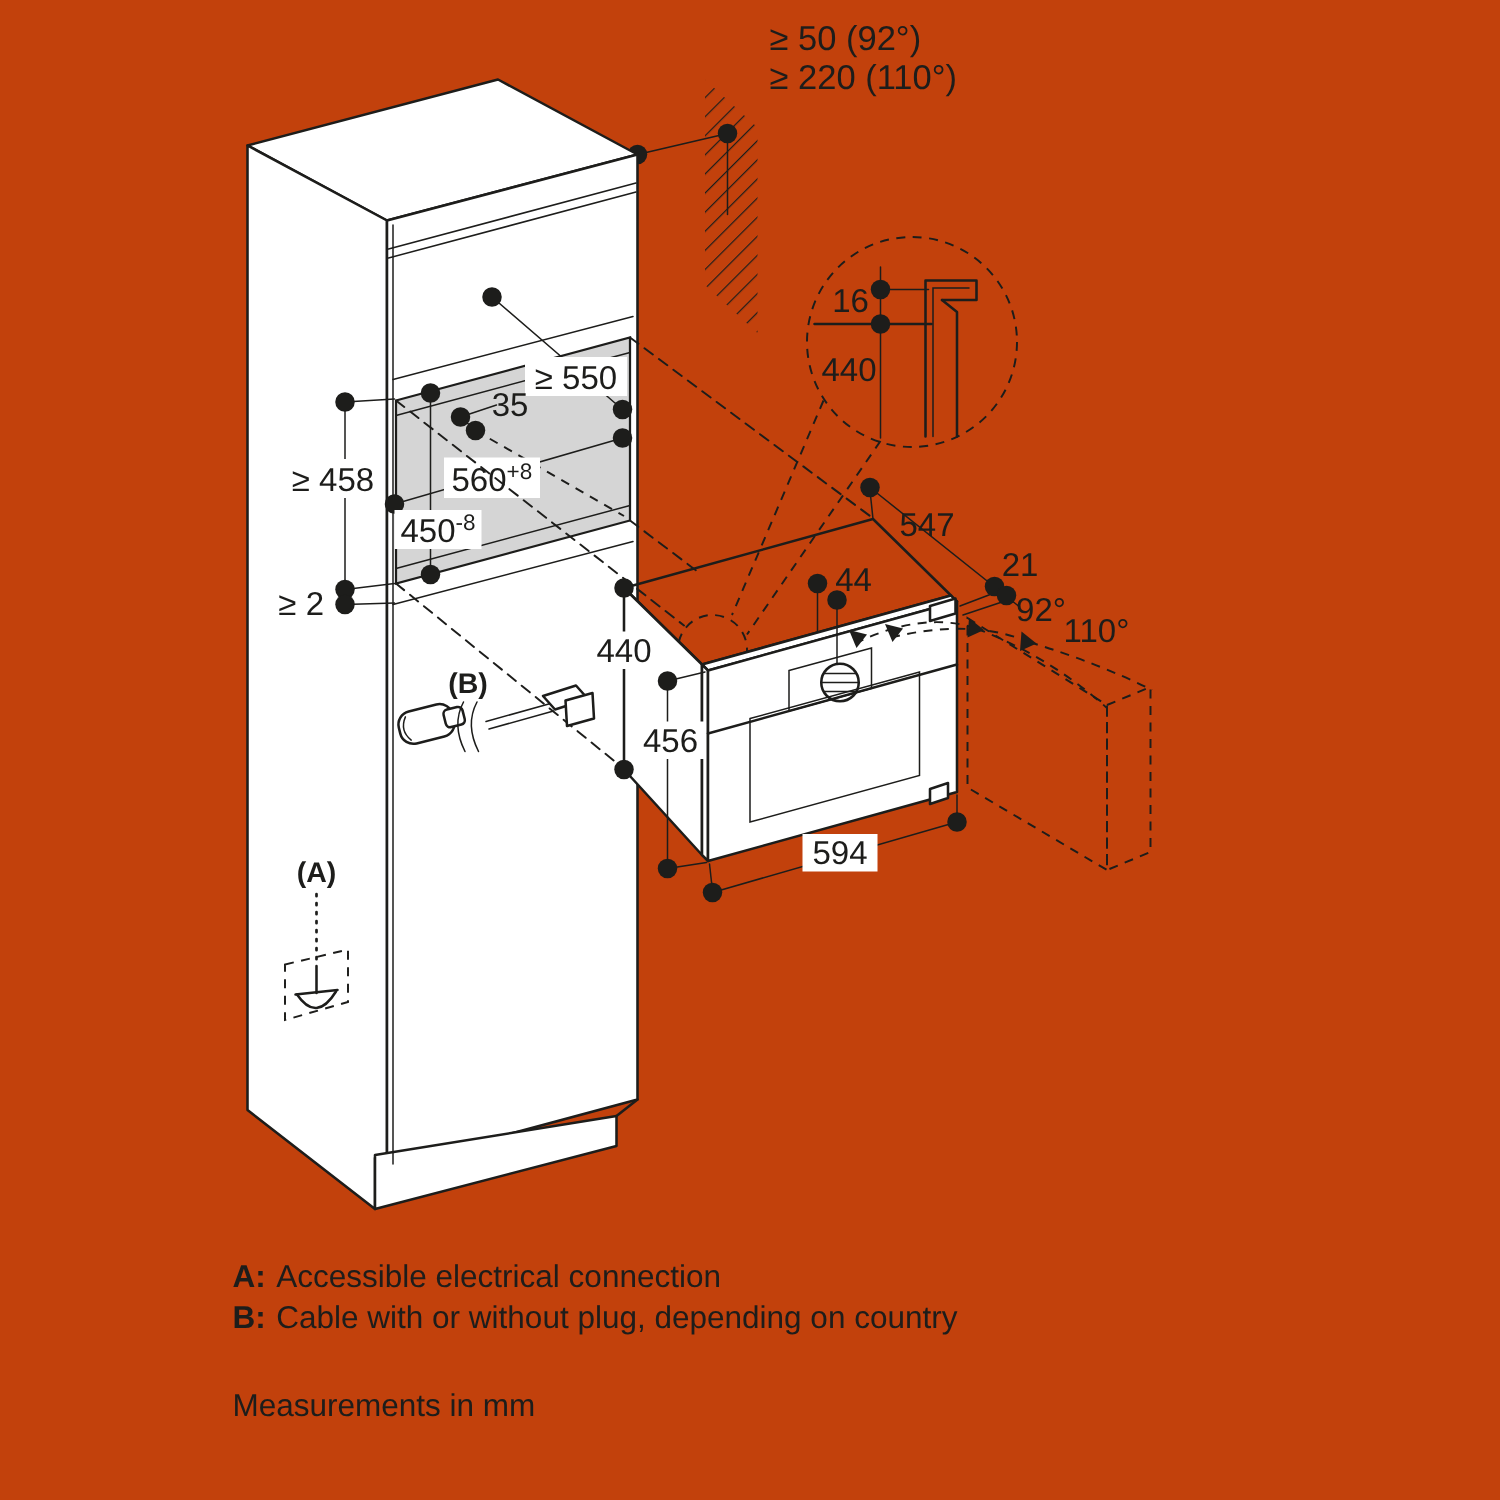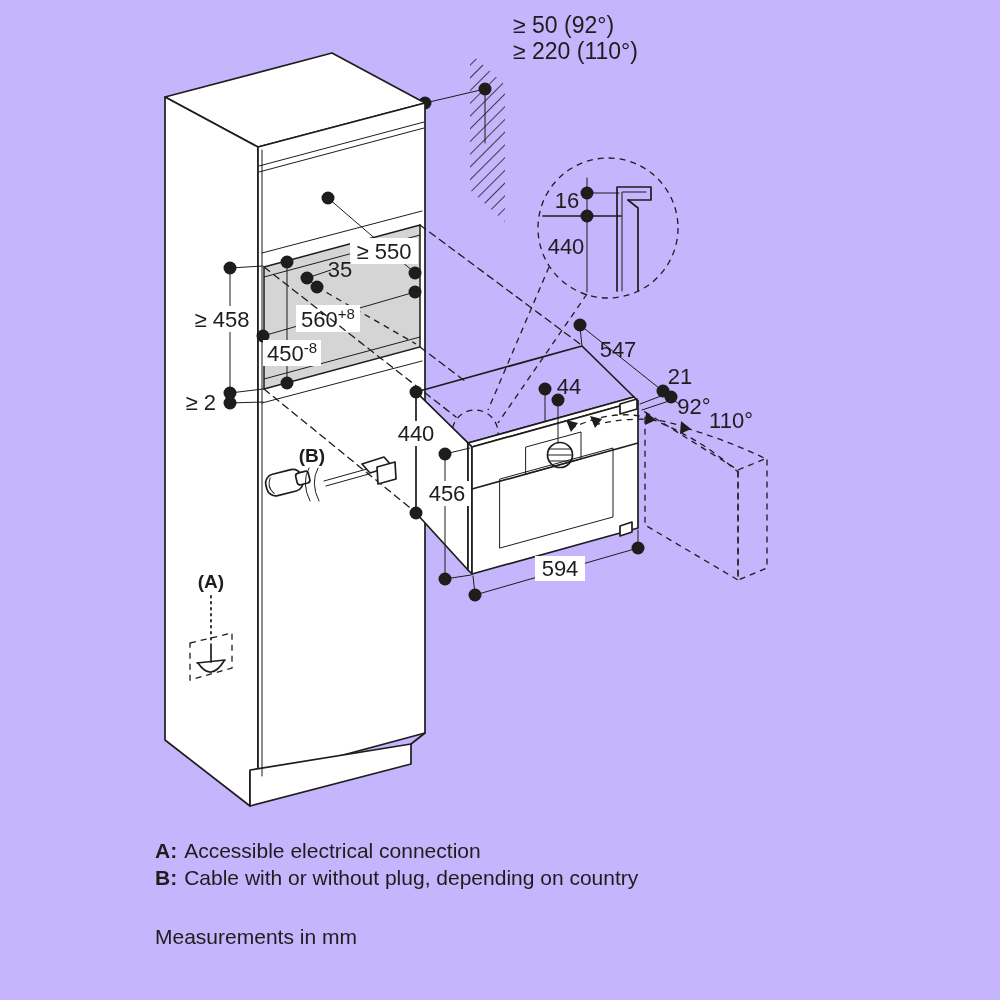--- a/index.html
+++ b/index.html
@@ -1,16 +1,16 @@
 <!DOCTYPE html>
 <html><head>
 <meta charset="utf-8">
 <style>
   html,body{margin:0;padding:0;background:#ffffff;}
-  .stage{position:relative;width:1000px;height:1000px;background:#c4b5fd;overflow:hidden;
+  .stage{position:relative;width:1000px;height:1000px;background:#c2410c;overflow:hidden;
          font-family:"Liberation Sans", sans-serif;}
   svg{display:block}
   .ln{fill:none;stroke:#1d1d1b;stroke-width:1.7;stroke-linejoin:round;stroke-linecap:round;}
   .tn{fill:none;stroke:#1d1d1b;stroke-width:1;stroke-linecap:round;}
   .dsh{fill:none;stroke:#1d1d1b;stroke-width:1.3;stroke-dasharray:7 5;stroke-linecap:round;}
   .dshc{fill:none;stroke:#1d1d1b;stroke-width:1.3;stroke-dasharray:6 5;}
   .dtt{fill:none;stroke:#1d1d1b;stroke-width:1.8;stroke-dasharray:1.5 4.5;stroke-linecap:round;}
   .dot{fill:#1d1d1b;stroke:none;}
   .wbx{fill:#ffffff;stroke:none;}
   .dim{font-size:22px;fill:#1d1d1b;}

